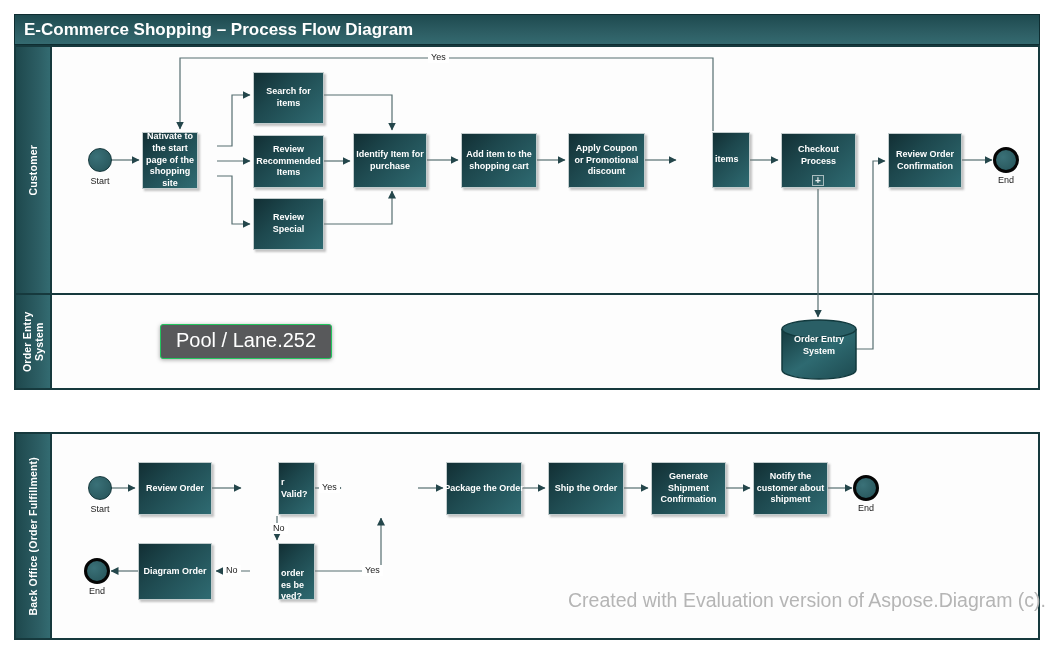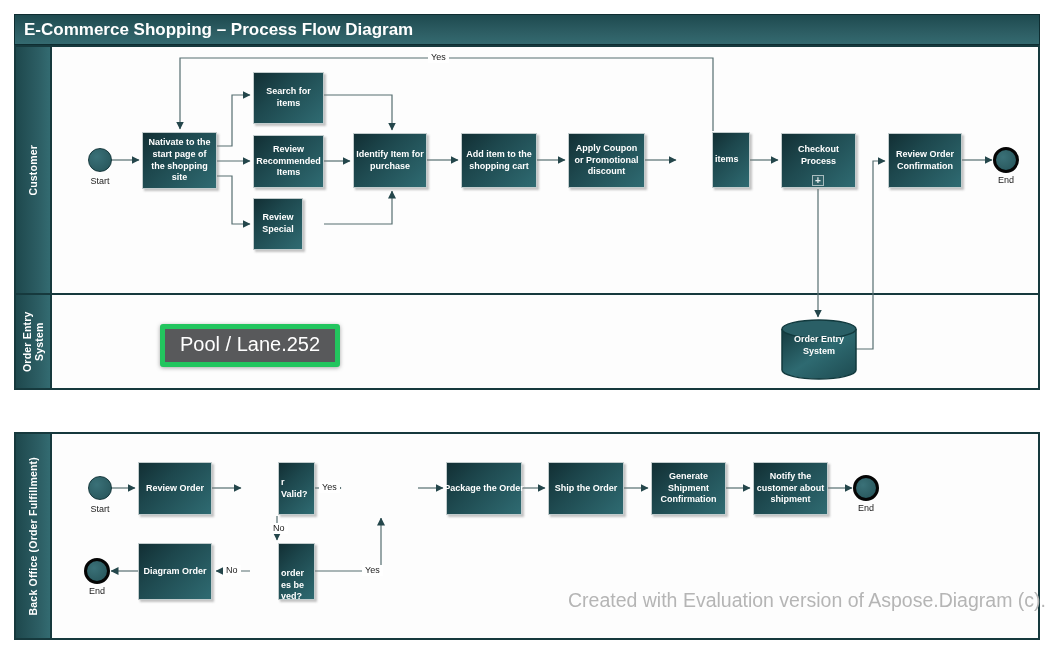--- a/index.html
+++ b/index.html
@@ -45,21 +45,21 @@
   
   .plus{position:absolute;width:12px;height:11px;box-sizing:border-box;
     border:1px solid #a8bcbe;color:#e8eeee;font-size:10px;font-weight:bold;
     line-height:9px;text-align:center;background:rgba(255,255,255,.06);}
 
   
   .cyl-text{position:absolute;color:#ffffff;font-size:9px;font-weight:bold;
     text-align:center;line-height:1.3;}
 
   
-  .tooltip{position:absolute;background:#58595b;border:5px solid #22c55e;
+  .tooltip{position:absolute;background:#58595b;border:1px solid #22c55e;
     border-radius:3px;color:#ffffff;font-size:20px;font-weight:500;
     padding:4px 15px 6px 15px;box-shadow:0 1px 4px rgba(0,0,0,.35);z-index:9;}
 
   .watermark{position:absolute;color:#b5b5b5;font-size:19.5px;}
 
   svg.edges{position:absolute;left:0;top:0;z-index:3;pointer-events:none;}
   .layer{position:absolute;left:0;top:0;width:100%;height:100%;}
   .nodes{z-index:4;}
 </style>
 </head>
@@ -119,24 +119,24 @@
       <polyline points="726,488 750,488" marker-end="url(#arw)"></polyline>
       <polyline points="828,488 852,488" marker-end="url(#arw)"></polyline>
     </g>
   </svg>
 
   <div class="layer nodes">
 
     <div class="ev-start" style="left:88px;top:148px;"></div>
     <div class="tag" style="left:80px;top:176px;width:40px;">Start</div>
 
-    <div class="box" style="left:142px;top:132px;width:75px;height:57px;">Nativate to the start page of the shopping site</div>
+    <div class="box" style="left:142px;top:132px;width:56px;height:57px;">Nativate to the start page of the shopping site</div>
     <div class="box" style="left:253px;top:72px;width:71px;height:52px;">Search for items</div>
     <div class="box" style="left:253px;top:135px;width:71px;height:53px;">Review Recommended Items</div>
-    <div class="box" style="left:253px;top:198px;width:50px;height:52px;">Review Special</div>
+    <div class="box" style="left:253px;top:198px;width:71px;height:52px;">Review Special</div>
     <div class="box" style="left:353px;top:133px;width:74px;height:55px;">Identify Item for purchase</div>
     <div class="box" style="left:461px;top:133px;width:76px;height:55px;">Add item to the shopping cart</div>
     <div class="box" style="left:568px;top:133px;width:77px;height:55px;">Apply Coupon or Promotional discount</div>
     <div class="box clip" style="left:712px;top:132px;width:38px;height:56px;">items</div>
     <div class="box" style="left:781px;top:133px;width:75px;height:55px;padding-bottom:12px;">Checkout Process</div>
     <div class="plus" style="left:812px;top:175px;">+</div>
     <div class="box" style="left:888px;top:133px;width:74px;height:55px;">Review Order Confirmation</div>
 
     <div class="ev-end" style="left:993px;top:147px;"></div>
     <div class="tag" style="left:986px;top:175px;width:40px;">End</div>

